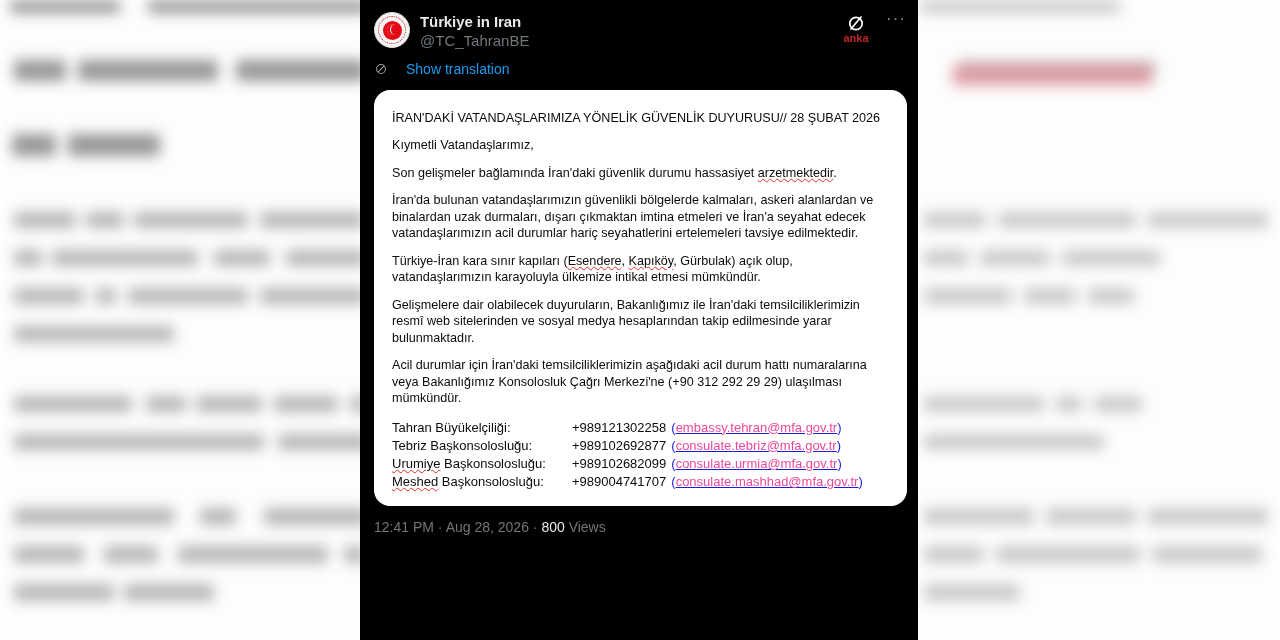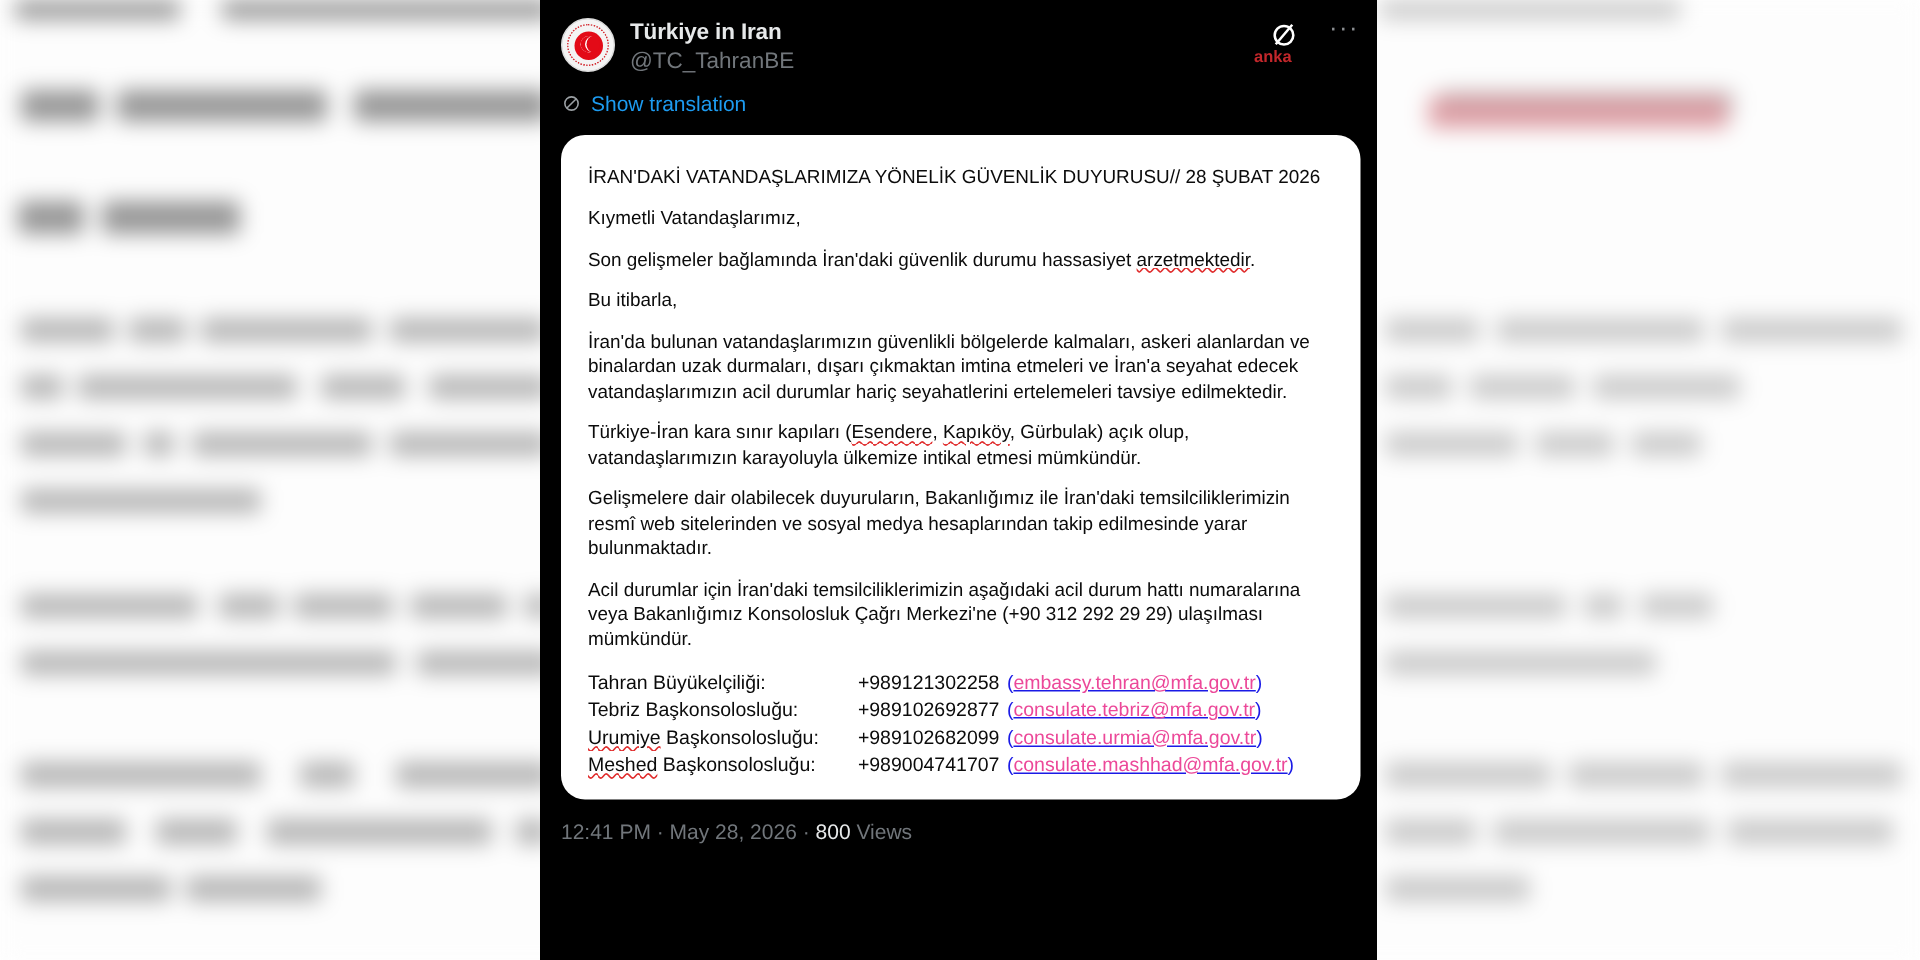--- a/index.html
+++ b/index.html
@@ -115,20 +115,21 @@
   .header-right {
     position: absolute;
     right: 12px;
     top: 10px;
     display: flex;
     align-items: flex-start;
     gap: 10px;
   }
   .anka-logo {
     width: 40px;
+    text-align: center;
     position: relative;
     top: 1px;
   }
   .anka-mark {
     display: block;
     margin: 0 auto;
   }
   .anka-word {
     display: block;
     font-size: 11px;
@@ -141,21 +142,21 @@
     color: #8b8e91;
     font-size: 17px;
     line-height: 12px;
     letter-spacing: 1px;
     padding-top: 3px;
   }
 
   .translate-row {
     display: flex;
     align-items: center;
-    gap: 6px;
+    gap: 18px;
     padding: 11px 14px 0 14px;
   }
   .translate-label {
     color: #1d9bf0;
     font-size: 14px;
   }
 
   .tweet-text {
     padding: 4px 14px 0 14px;
     font-size: 18px;
@@ -333,21 +334,20 @@
 
 
   <div class="doc-card">
 
     <p>İRAN'DAKİ VATANDAŞLARIMIZA YÖNELİK GÜVENLİK DUYURUSU// 28 ŞUBAT 2026</p>
 
     <p>Kıymetli Vatandaşlarımız,</p>
 
     <p><span>Son gelişmeler bağlamında İran'daki güvenlik durumu hassasiyet </span><span class="sq">arzetmektedir</span><span>.</span></p>
 
-    <p>Bu itibarla,</p>
 
     <p>İran'da bulunan vatandaşlarımızın güvenlikli bölgelerde kalmaları, askeri alanlardan ve binalardan uzak durmaları, dışarı çıkmaktan imtina etmeleri ve İran'a seyahat edecek vatandaşlarımızın acil durumlar hariç seyahatlerini ertelemeleri tavsiye edilmektedir.</p>
 
     <p><span>Türkiye-İran kara sınır kapıları (</span><span class="sq">Esendere</span><span>, </span><span class="sq">Kapıköy</span><span>, Gürbulak) açık olup, vatandaşlarımızın karayoluyla ülkemize intikal etmesi mümkündür.</span></p>
 
     <p>Gelişmelere dair olabilecek duyuruların, Bakanlığımız ile İran'daki temsilciliklerimizin resmî web sitelerinden ve sosyal medya hesaplarından takip edilmesinde yarar bulunmaktadır.</p>
 
     <p>Acil durumlar için İran'daki temsilciliklerimizin aşağıdaki acil durum hattı numaralarına veya Bakanlığımız Konsolosluk Çağrı Merkezi'ne (+90 312 292 29 29) ulaşılması mümkündür.</p>
 
     <table class="contact-table">
@@ -371,19 +371,19 @@
           <td class="office"><span class="sq">Meshed</span><span> Başkonsolosluğu:</span></td>
           <td class="num">+989004741707</td>
           <td><span class="paren">(</span><span class="mail">consulate.mashhad@mfa.gov.tr</span><span class="paren">)</span></td>
         </tr>
       </tbody>
     </table>
   </div>
 
   <div class="tweet-meta"><span>12:41 PM</span>
     <span>·</span>
-    <span>May 28, 2026</span>
+    <span>Aug 28, 2026</span>
     <span>·</span>
     <b>800</b>
     <span>Views</span>
   </div>
 
 </div>
 
 </body></html>

